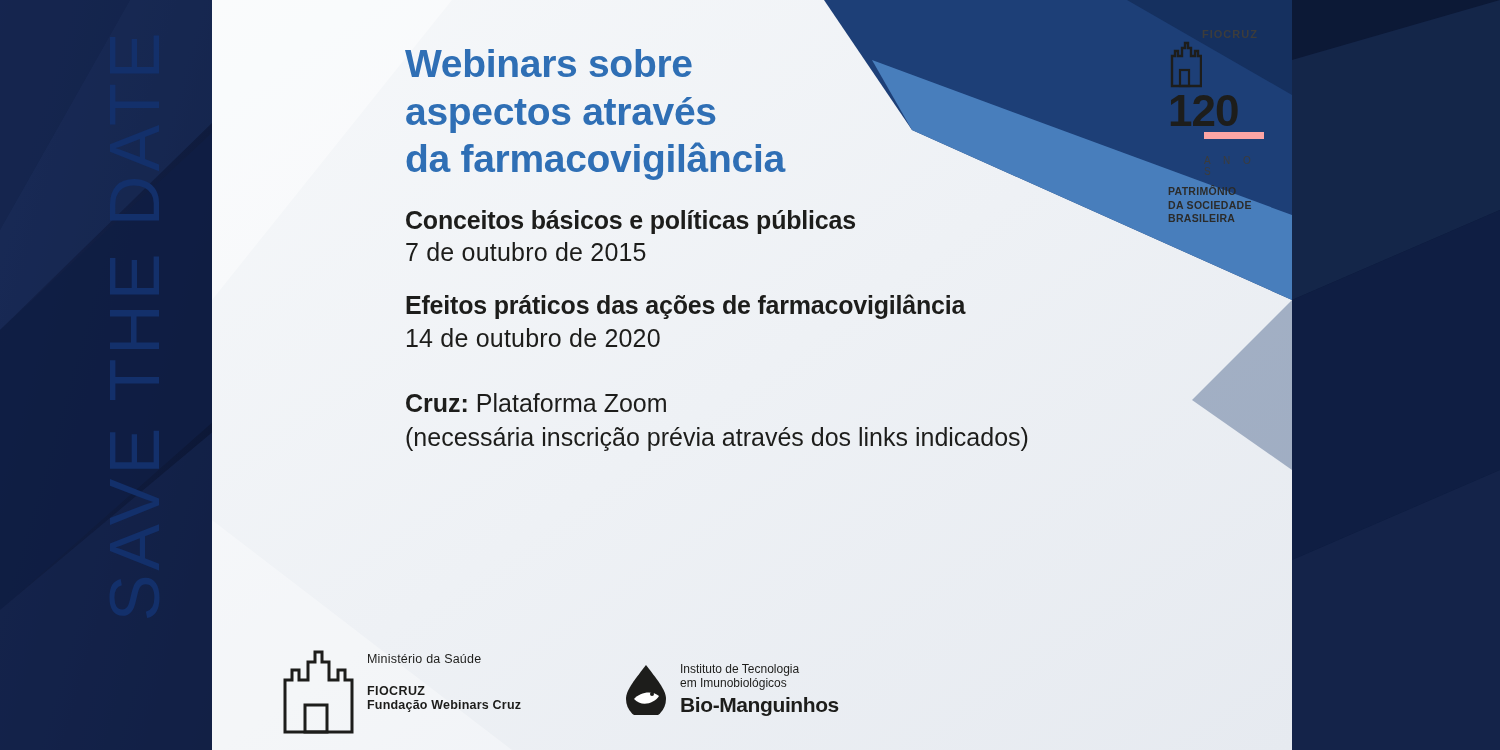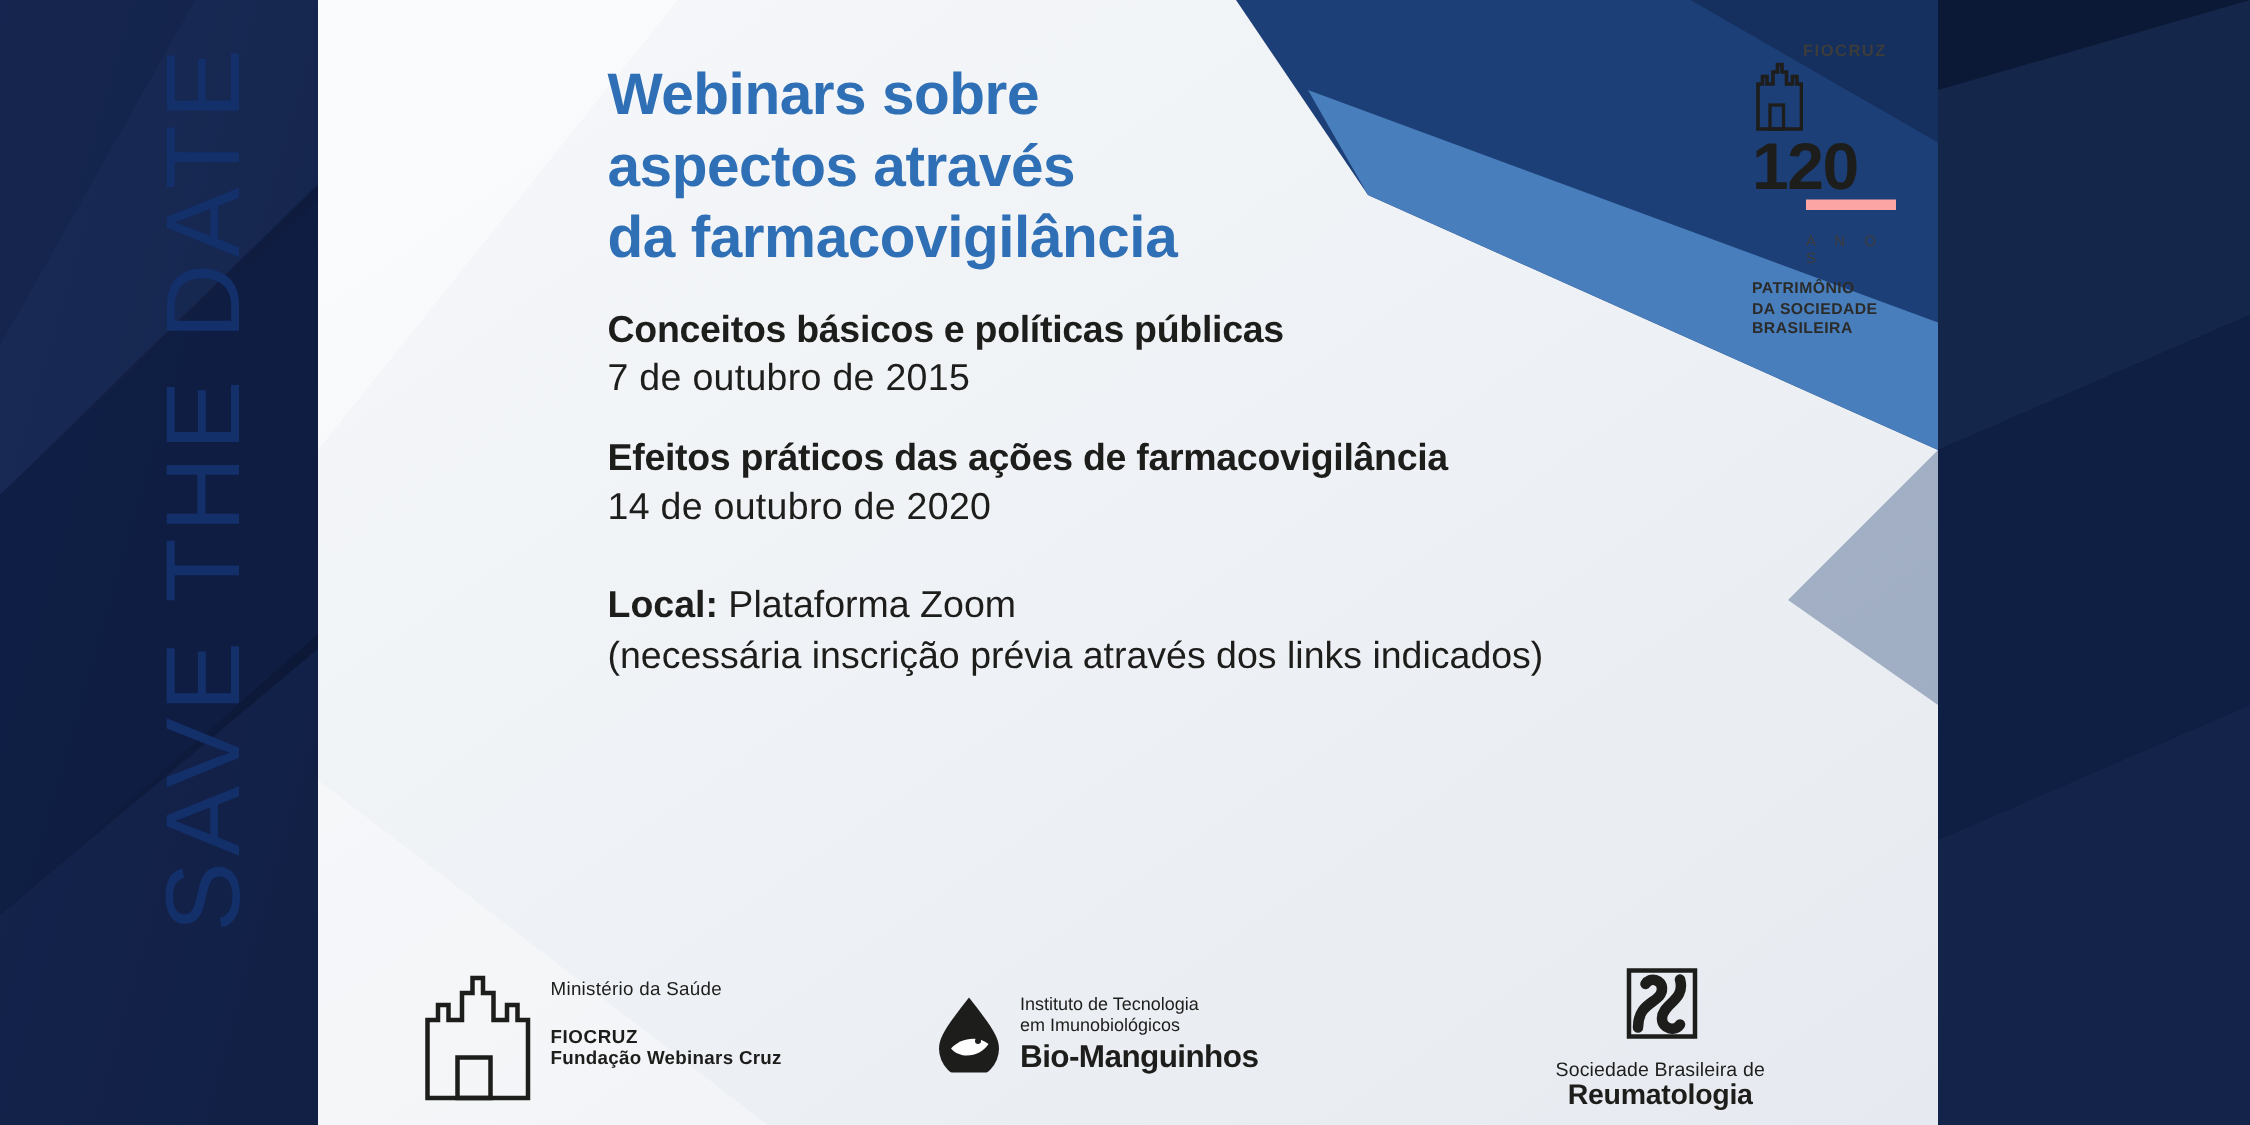--- a/index.html
+++ b/index.html
@@ -237,21 +237,21 @@
       <div class="session-date">7 de outubro de 2015</div>
     </div>
 
     <div class="session">
       <div class="session-title">Efeitos práticos das ações de farmacovigilância</div>
       <div class="session-date">14 de outubro de 2020</div>
     </div>
 
 
     <div class="local">
-      <span class="lbl">Local:</span>
+      <span class="lbl">Cruz:</span>
       <span>Plataforma Zoom</span>
       <span class="note">(necessária inscrição prévia através dos links indicados)</span>
     </div>
   </div>
 
   <div class="badge120">
     <div class="fio">FIOCRUZ</div>
     <div class="row">
       <span>
         <svg width="34" height="48" viewBox="0 0 34 48">
@@ -293,28 +293,15 @@
           <circle cx="30" cy="31" r="2" fill="#1d1d1b"></circle>
         </svg>
       </span>
       <span class="txt">
         <div class="l1" style="white-space:pre-line">Instituto de Tecnologia
 em Imunobiológicos</div>
         <div class="l2">Bio-Manguinhos</div>
       </span>
     </div>
 
-    <div class="logo logo-sbr">
-      <span style="display:block">
-        <span style="display:block;text-align:center">
-          <svg width="90" height="55" viewBox="0 0 90 55">
-            <rect x="24" y="2" width="44" height="44" fill="none" stroke="#1d1d1b" stroke-width="3"></rect>
-            <path d="M30 40 c0 -18 16 -16 16 -26 c0 -6 -8 -8 -11 -3" fill="none" stroke="#1d1d1b" stroke-width="7" stroke-linecap="round"></path>
-            <path d="M58 8 c4 14 -12 16 -12 26 c0 7 9 9 12 4" fill="none" stroke="#1d1d1b" stroke-width="7" stroke-linecap="round"></path>
-          </svg>
-        </span>
-        <div class="l1">Sociedade Brasileira de</div>
-        <div class="l2">Reumatologia</div>
-      </span>
-    </div>
 
   </div>
 </div>
 
 </body></html>

